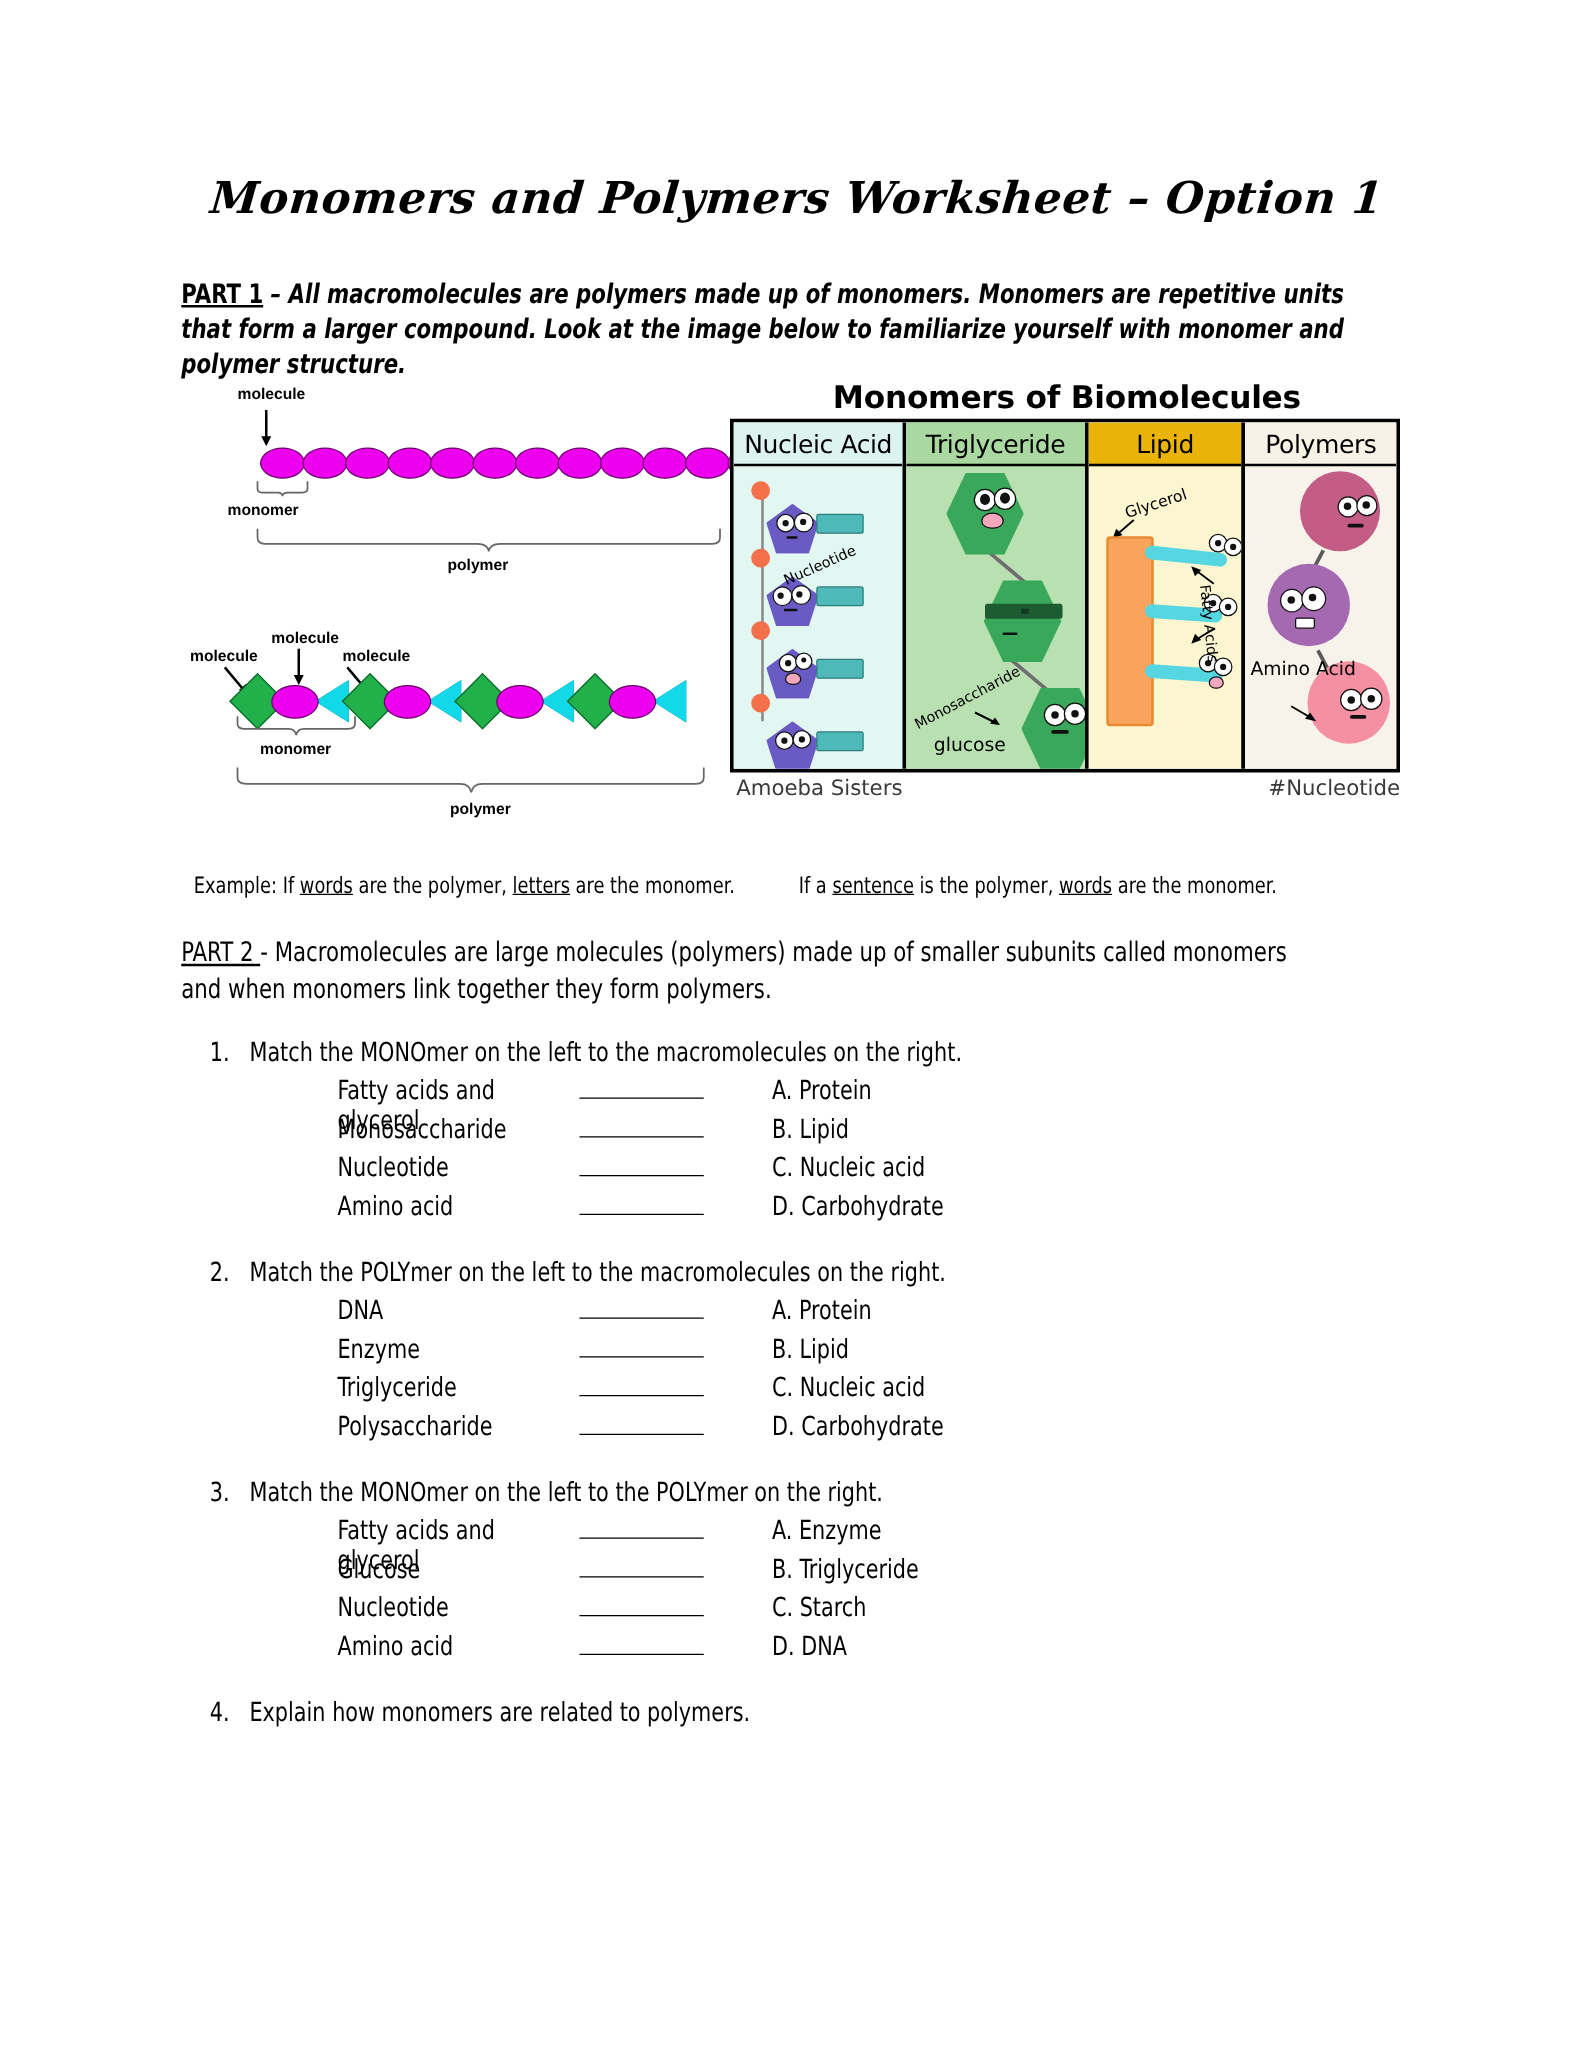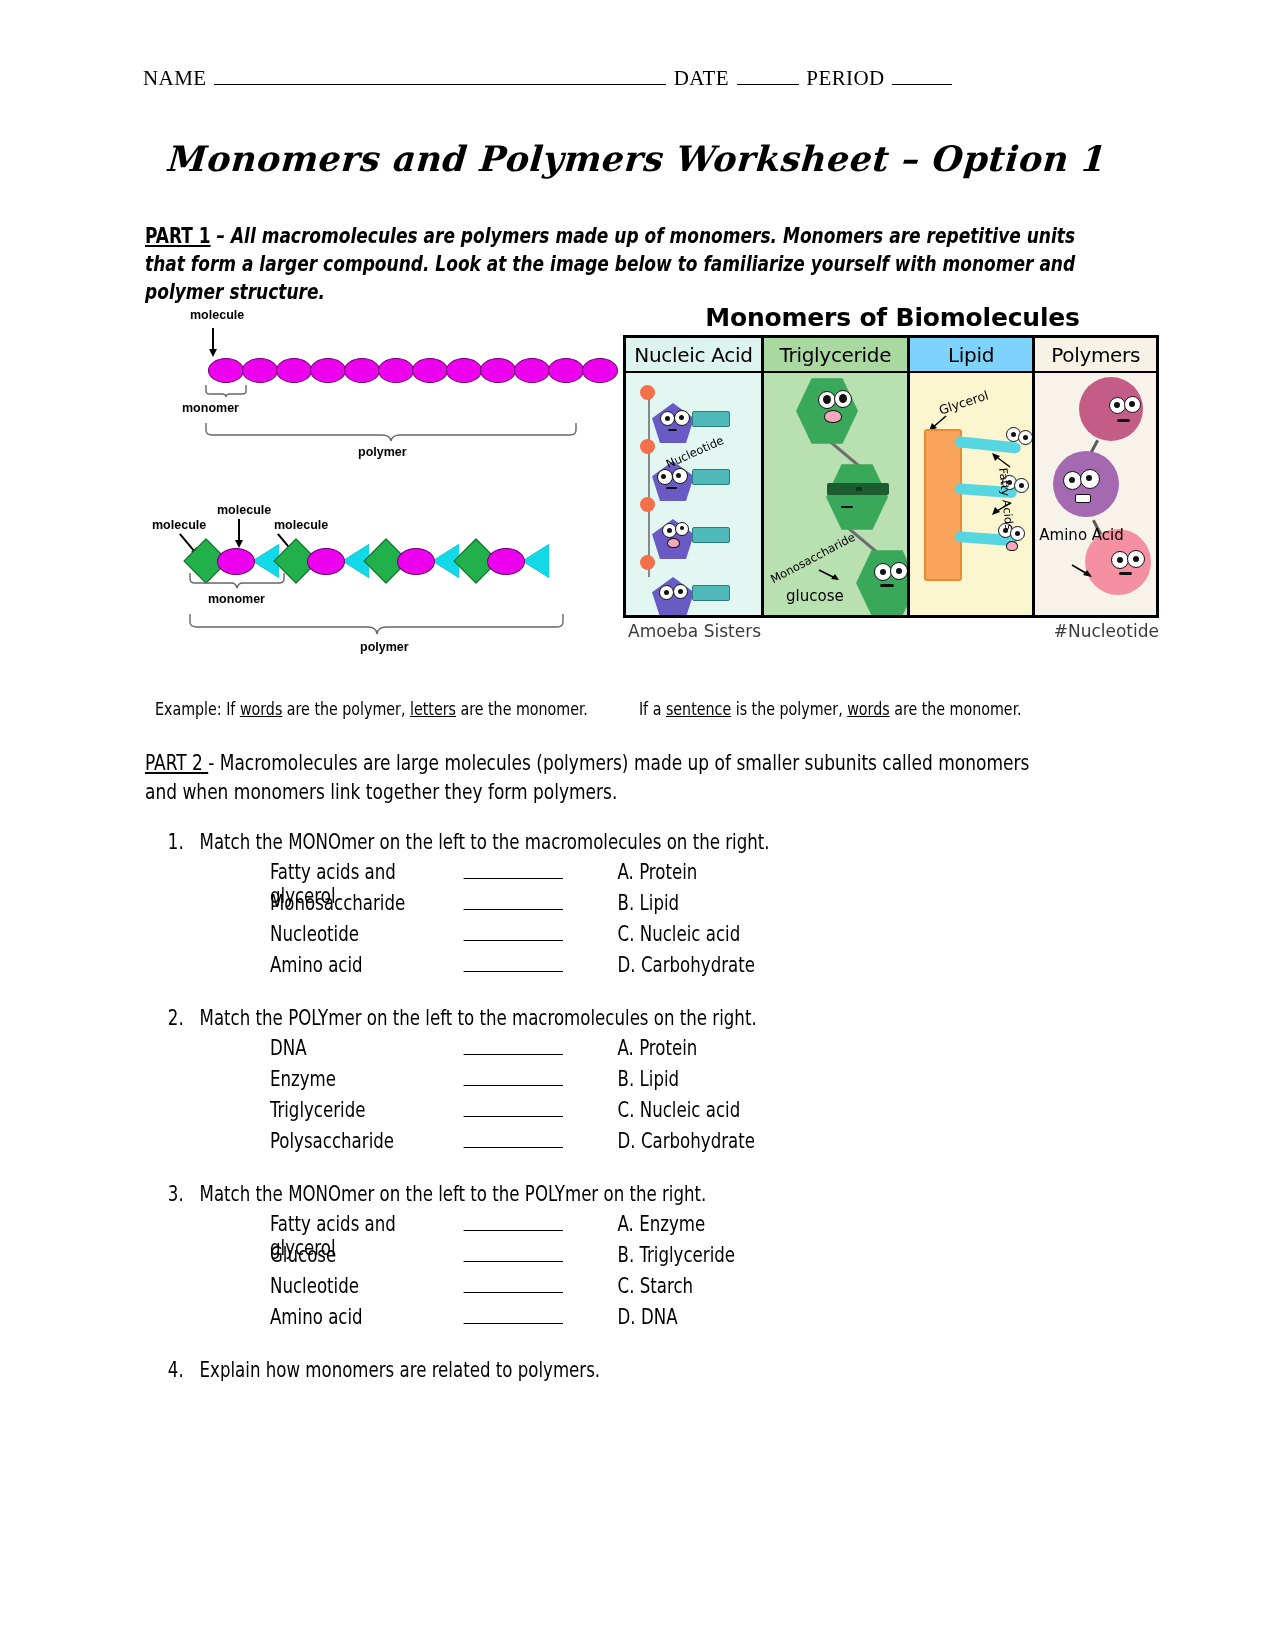--- a/index.html
+++ b/index.html
@@ -148,21 +148,21 @@
     border-top: 4.3px solid transparent;
     border-bottom: 4.3px solid transparent;
     border-left: 8px solid #000;
   }
 
   .brace { position: absolute; }
 
   
   .amoeba {
     position: absolute;
-    left: 620px;
+    left: 581px;
     top: 303px;
     width: 545px;
     height: 345px;
   }
   .amoeba-title {
     position: absolute; left: 0; top: 0; width: 545px;
     text-align: center;
     font-family: "DejaVu Sans", sans-serif;
     font-weight: bold;
     font-size: 25px;
@@ -194,21 +194,21 @@
     font-size: 20px;
     box-sizing: border-box;
     letter-spacing: -.3px;
   }
   .p-na  { width: 144px; background: #e3f7f2; }
   .p-ca  { width: 152px; background: #b9e0b0; }
   .p-li  { width: 131px; background: #fbf6cf; }
   .p-pr  { width: 126px; background: #f8f3ea; }
   .p-na .panel-head { background: #ddf3ef; }
   .p-ca .panel-head { background: #a9d9a0; }
-  .p-li .panel-head { background: #7dd3fc; }
+  .p-li .panel-head { background: #eab308; }
   .p-pr .panel-head { background: #f7f1e6; }
 
   .panel-body { position: relative; height: 240px; }
 
   
   .phos {
     position: absolute;
     width: 15px; height: 15px;
     background: #f4704a;
     border-radius: 50%;
@@ -364,28 +364,20 @@
     height: 14px;
   }
   .pair-right { flex: 1 1 auto; }
   .q4 { margin-top: 2px; }
 </style>
 </head>
 <body>
 
 <div class="page">
 
-  <div class="hdr-line">
-    <span class="lbl">NAME</span>
-    <span class="rule r-name"></span>
-    <span class="lbl">DATE</span>
-    <span class="rule r-date"></span>
-    <span class="lbl">PERIOD</span>
-    <span class="rule r-period"></span>
-  </div>
 
   <div class="doc-title">Monomers and Polymers Worksheet – Option 1</div>
 
   <div class="part1 hand"><span class="u">PART 1</span><span> – All macromolecules are polymers made up of monomers.  Monomers are repetitive units that form a larger compound.  Look at the image below to familiarize yourself with monomer and polymer structure.</span></div>
 
   <div class="figA">
     <div class="fig-label" style="left:38px; top:0;">molecule</div>
     <div class="arrow-v" style="left:60px; top:20px; height:22px;"></div>
 
     <div class="chainA">

